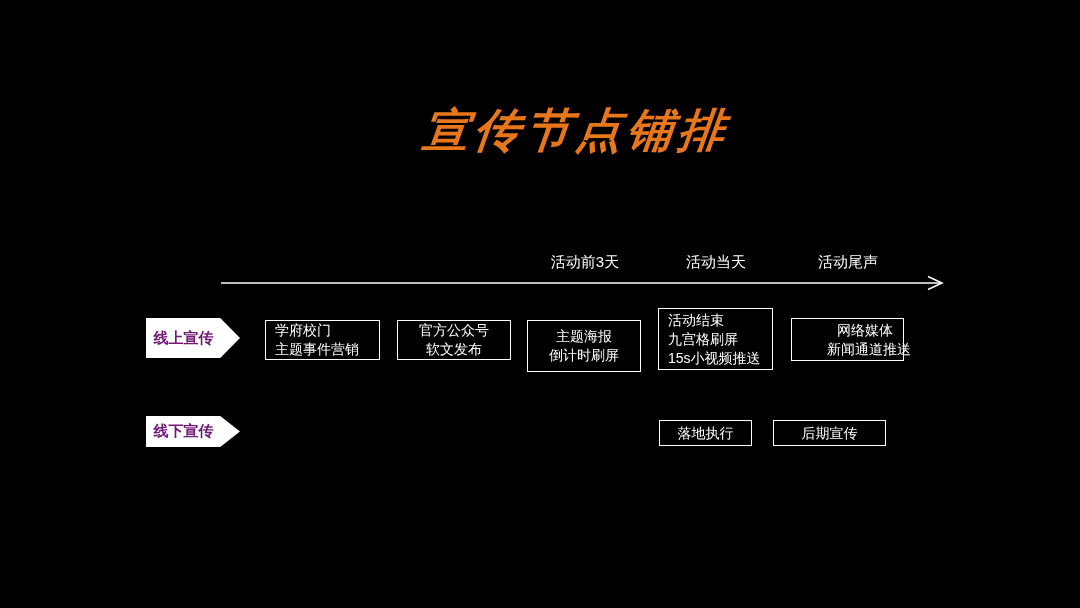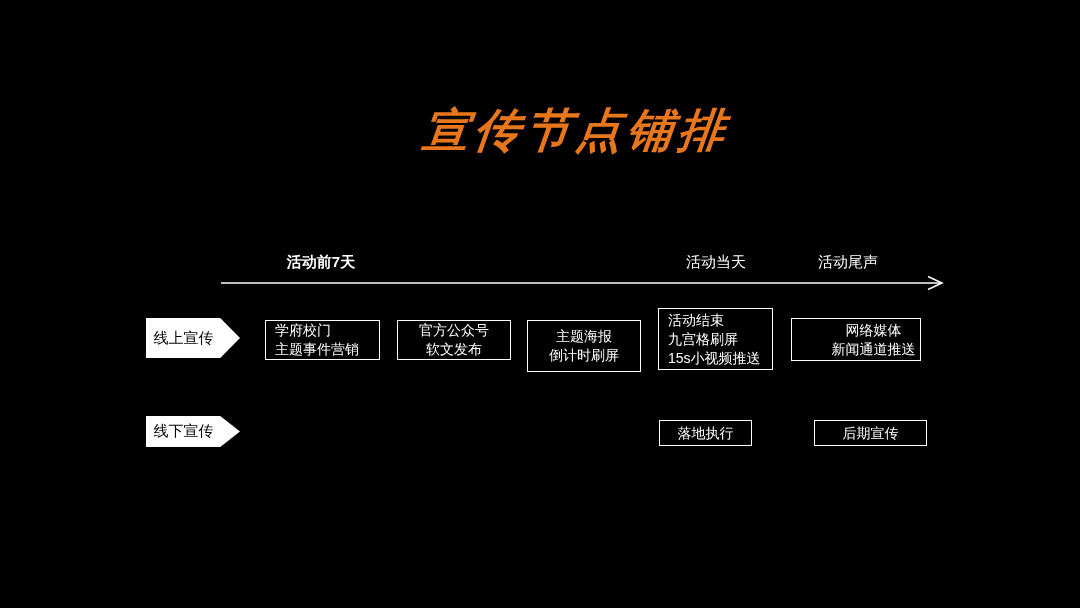--- a/index.html
+++ b/index.html
@@ -49,22 +49,22 @@
     width: 94px;
     background: #FFFFFF;
     clip-path: polygon(0 0, 79% 0, 100% 50%, 79% 100%, 0 100%);
     display: flex;
     align-items: center;
     justify-content: center;
     box-sizing: border-box;
     padding-right: 19px;
   }
   .row-pointer span {
-    color: #000000;
-    font-weight: normal;
+    color: #701a75;
+    font-weight: bold;
     font-size: 15px;
     white-space: nowrap;
   }
   .pointer-online  { top: 318px; height: 40px; }
   .pointer-offline { top: 416px; height: 31px; }
   
   .box {
     position: absolute;
     box-sizing: border-box;
     border: 1.5px solid #FFFFFF;
@@ -76,33 +76,33 @@
     flex-direction: column;
     justify-content: center;
   }
   .box .ln { white-space: nowrap; }
   .align-left   { padding-left: 9px; text-align: left; }
   .align-center { text-align: center; }
   .b-online-0 { left: 265px; top: 320px; width: 115px; height: 40px; }
   .b-online-1 { left: 397px; top: 320px; width: 114px; height: 40px; }
   .b-online-2 { left: 527px; top: 320px; width: 114px; height: 52px; }
   .b-online-3 { left: 658px; top: 308px; width: 115px; height: 62px; }
-  .b-online-4 { left: 791px; top: 318px; width: 130px; height: 43px; padding-left: 35px; }
+  .b-online-4 { left: 791px; top: 318px; width: 113px; height: 43px; padding-left: 35px; }
   .b-offline-0 { left: 264px; top: 420px; width: 377px; height: 26px; }
   .b-offline-1 { left: 659px; top: 420px; width: 93px; height: 26px; }
-  .b-offline-2 { left: 814px; top: 420px; width: 113px; height: 26px; }
+  .b-offline-2 { left: 773px; top: 420px; width: 113px; height: 26px; }
 </style>
 </head>
 <body>
 
 <div class="slide">
 
   <h1 class="title">宣传节点铺排</h1>
 
-  <div class="milestone m0">活动前7天</div>
+  <div class="milestone m2">活动前3天</div>
   <div class="milestone m3">活动当天</div>
   <div class="milestone m4">活动尾声</div>
 
   <svg class="axis" width="732" height="16" viewBox="0 0 732 16">
     <line x1="1" y1="8" x2="720" y2="8" stroke="#FFFFFF" stroke-width="1.5"></line>
     <path d="M708 1.5 L722 8 L708 14.5" fill="none" stroke="#FFFFFF" stroke-width="1.5"></path>
   </svg>
 
   <div class="row-pointer pointer-online">
     <span>线上宣传</span>

